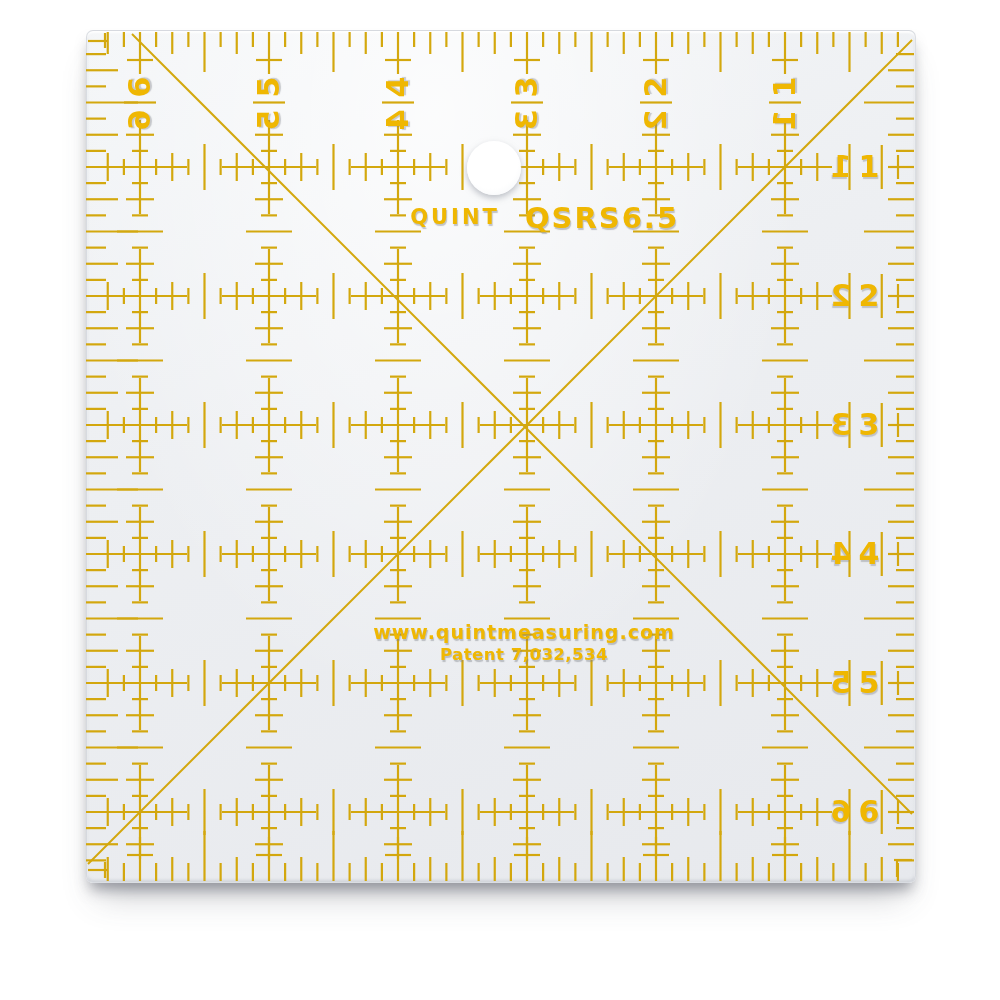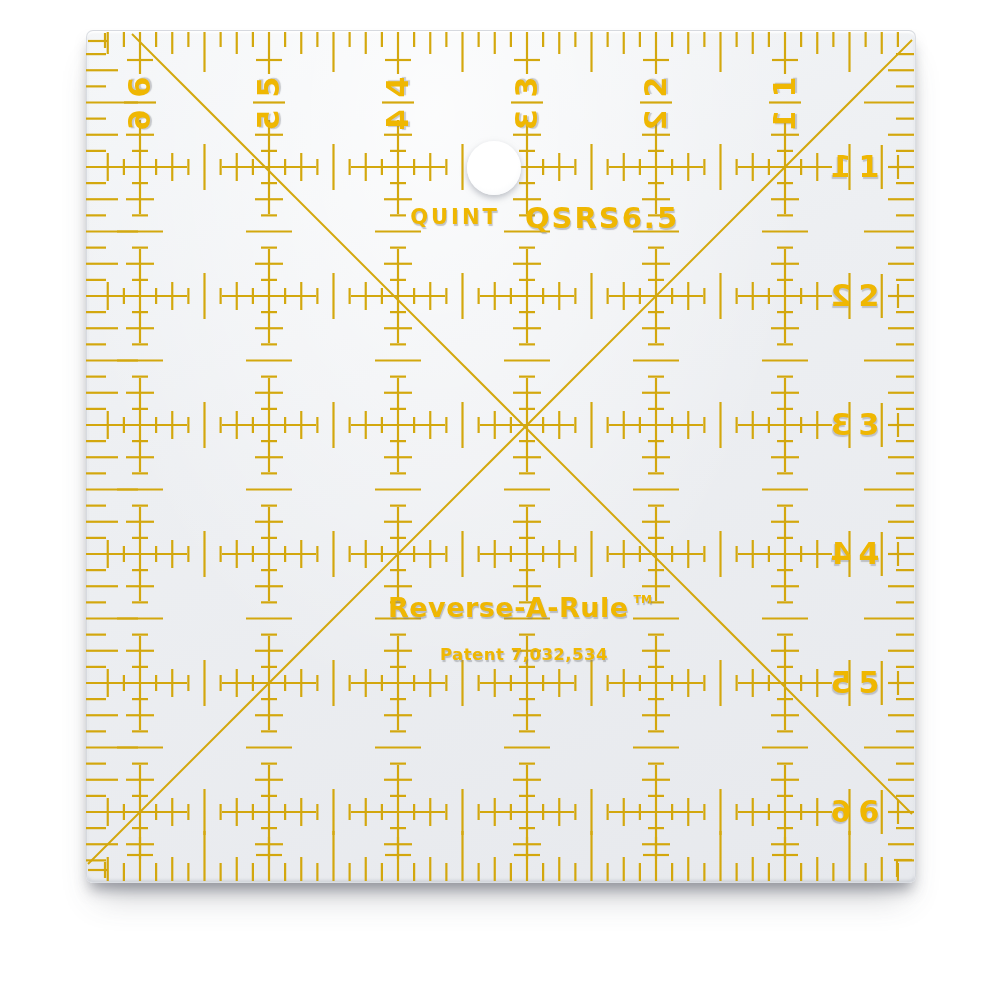--- a/index.html
+++ b/index.html
@@ -852,17 +852,15 @@
       <span class="dg mirror" style="left: 841px; top: 554px;">4</span>
       <span class="dg norm" style="left: 869px; top: 554px;">4</span>
       <span class="dg mirror" style="left: 841px; top: 683px;">5</span>
       <span class="dg norm" style="left: 869px; top: 683px;">5</span>
       <span class="dg mirror" style="left: 841px; top: 812px;">6</span>
       <span class="dg norm" style="left: 869px; top: 812px;">6</span>
     </div>
 
   <div class="label brand">QUINT</div>
   <div class="label model">QSRS6.5</div>
-  <div class="label rname-wrap">
-    <span>Reverse-A-Rule</span><span class="tm">TM</span>
-  </div>
+  <div class="label site">www.quintmeasuring.com</div>
   <div class="label patent">Patent 7,032,534</div>
 </div>
 
 </body></html>

